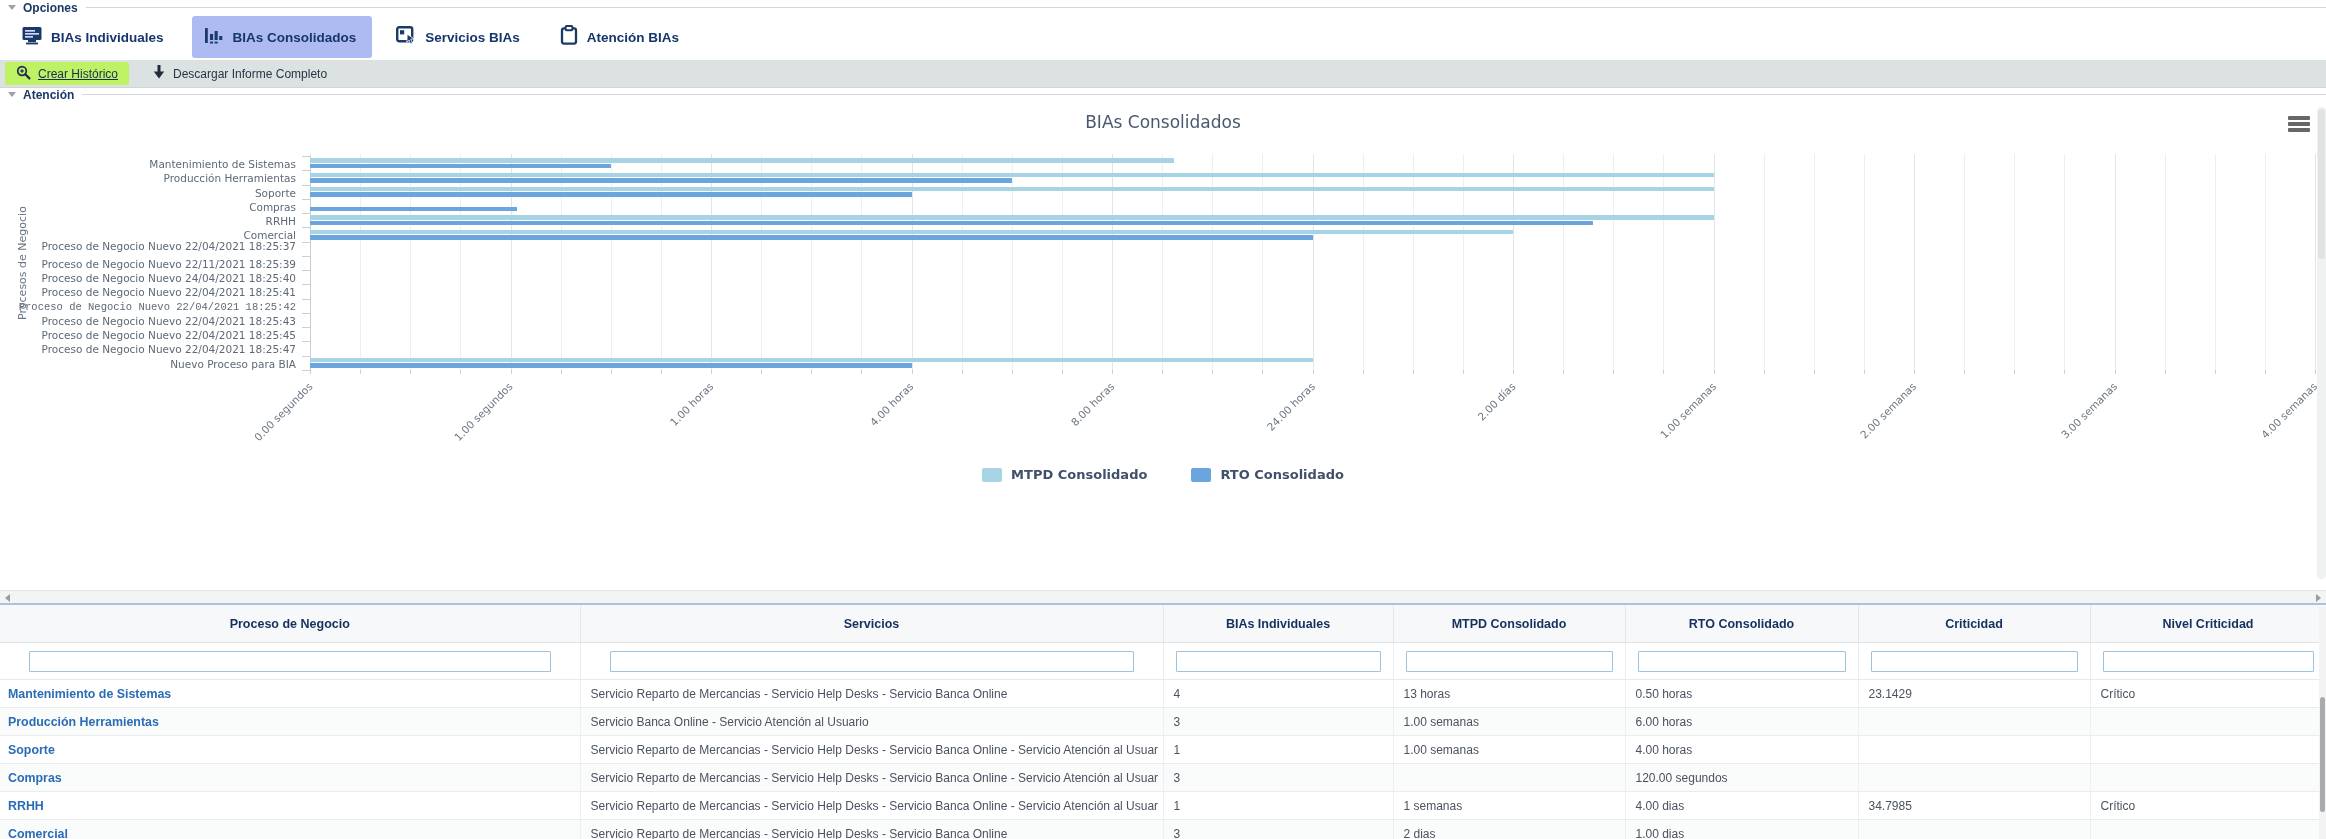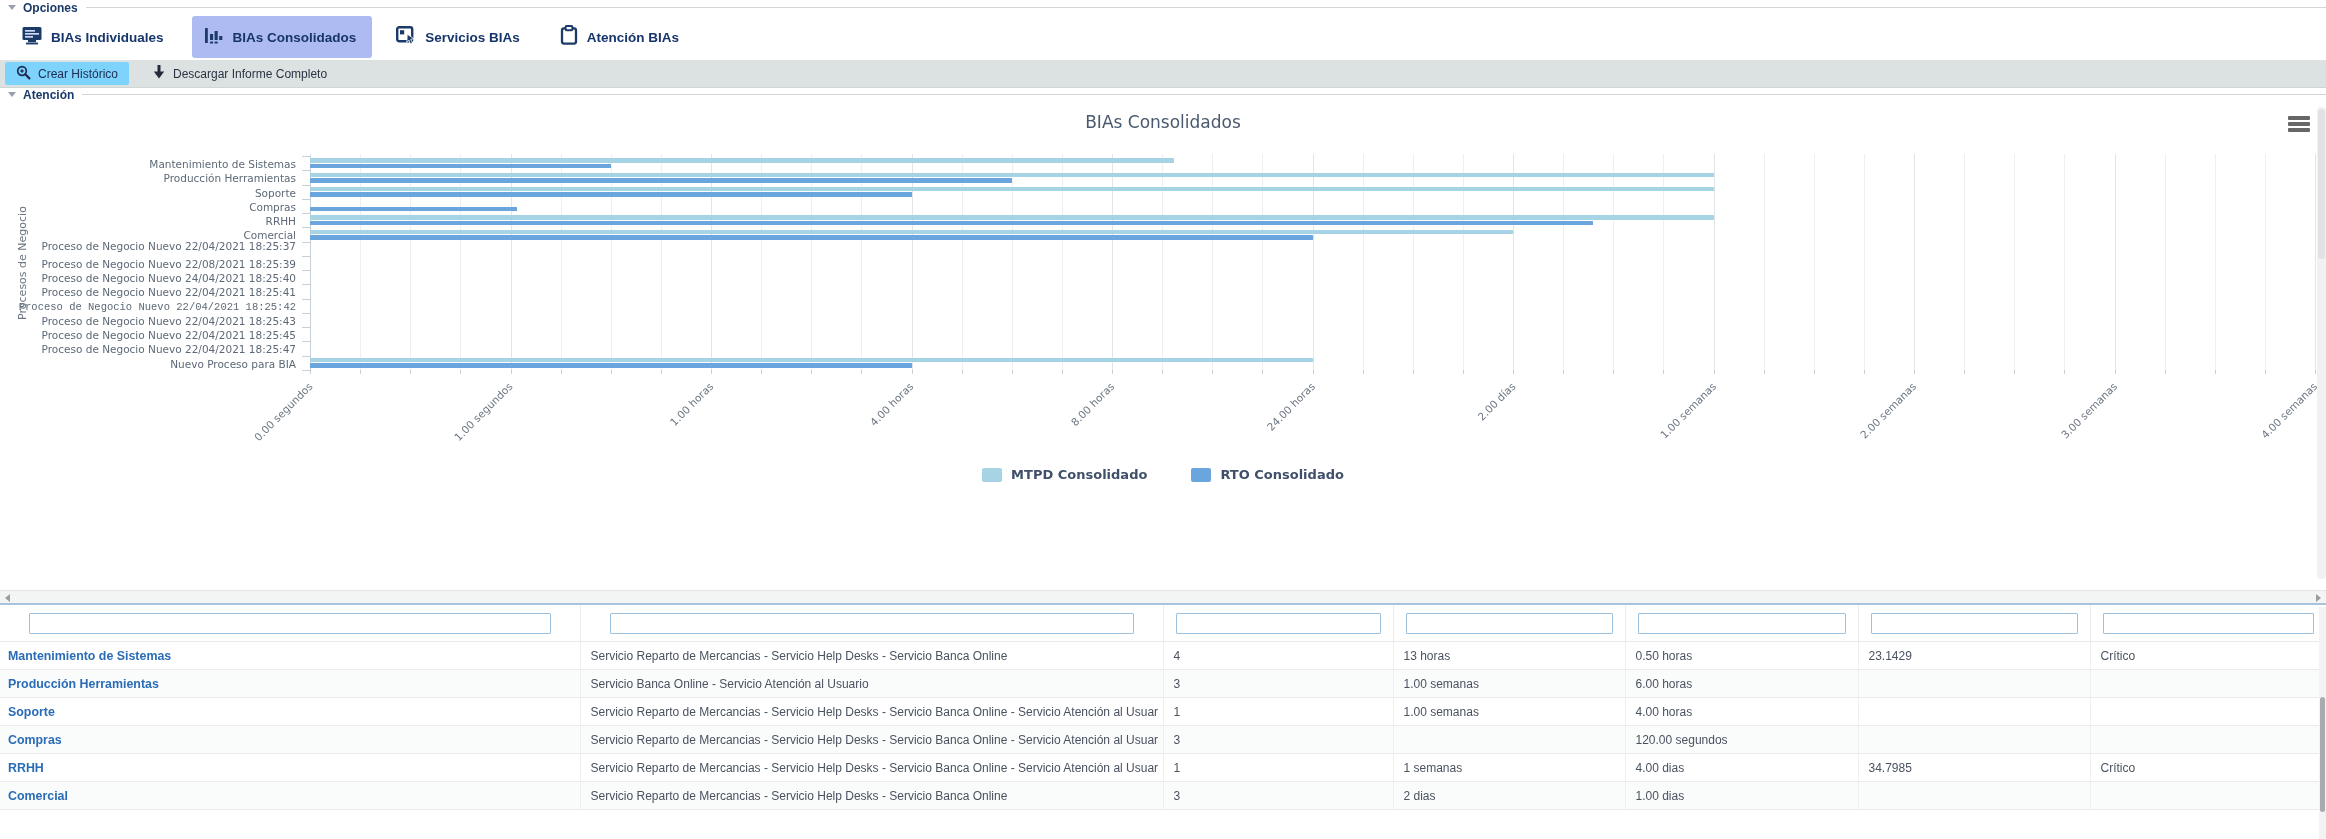--- a/index.html
+++ b/index.html
@@ -17,21 +17,21 @@
   #grafica-row{top:87px;}
   
   #tabs-row{position:absolute;top:14px;left:0;right:0;height:46px;display:flex;align-items:center;padding-left:10px;gap:12px;background:#fff;}
   .tab{display:flex;align-items:center;gap:9px;height:42px;padding:0 16px 0 12px;border-radius:3px;cursor:pointer;}
   .tab.active{background:#aebbf3;}
   .tab .tab-label{font-size:13.5px;font-weight:bold;color:#16356b;white-space:nowrap;}
   
   #toolbar-row{position:absolute;top:60px;left:0;right:0;height:27px;background:#dce2e2;display:flex;align-items:center;border-bottom:1px solid #cfd6d6;}
   .tb-btn{display:flex;align-items:center;gap:7px;height:23px;margin-left:5px;padding:0 11px;border-radius:2px;cursor:pointer;
     font-size:12px;color:#1d2b50;white-space:nowrap;}
-  .tb-btn.primary{background:#7dd3fc;}
+  .tb-btn.primary{background:#bef264;text-decoration:underline;}
   .tb-btn.plain{background:transparent;margin-left:12px;color:#2a3442;}
   
   #chart-region{position:absolute;top:101px;left:0;right:0;height:489px;background:#fff;overflow:hidden;font-family:"DejaVu Sans",sans-serif;}
   #chart-title{position:absolute;top:11px;left:0;width:100%;text-align:center;font-size:17px;color:#4a5a6e;}
   #chart-menu{position:absolute;top:15px;right:16px;width:22px;height:16px;cursor:pointer;display:flex;flex-direction:column;justify-content:space-between;}
   #chart-menu span{display:block;height:3.6px;background:#676767;border-radius:1px;}
   #chart-canvas{position:absolute;inset:0;overflow:hidden;}
   .gridline{position:absolute;width:1px;}
   .bar{position:absolute;border-radius:0.5px;}
   .ycat{position:absolute;left:0;width:296px;text-align:right;font-size:10.5px;color:#5d6977;white-space:nowrap;}
@@ -256,21 +256,21 @@
       <div class="axis-tick" style="left: 302px; top: 240.25px; width: 8px; height: 1px;"></div>
       <div class="axis-tick" style="left: 302px; top: 254.5px; width: 8px; height: 1px;"></div>
       <div class="axis-tick" style="left: 302px; top: 268.75px; width: 8px; height: 1px;"></div>
       <div class="ycat" style="top: 56px; line-height: 14.25px;">Mantenimiento de Sistemas</div>
       <div class="ycat" style="top: 70.25px; line-height: 14.25px;">Producción Herramientas</div>
       <div class="ycat" style="top: 84.5px; line-height: 14.25px;">Soporte</div>
       <div class="ycat" style="top: 98.75px; line-height: 14.25px;">Compras</div>
       <div class="ycat" style="top: 113px; line-height: 14.25px;">RRHH</div>
       <div class="ycat" style="top: 127.25px; line-height: 14.25px;">Comercial</div>
       <div class="ycat" style="top: 138px; line-height: 14.25px;">Proceso de Negocio Nuevo 22/04/2021 18:25:37</div>
-      <div class="ycat" style="top: 155.75px; line-height: 14.25px;">Proceso de Negocio Nuevo 22/08/2021 18:25:39</div>
+      <div class="ycat" style="top: 155.75px; line-height: 14.25px;">Proceso de Negocio Nuevo 22/11/2021 18:25:39</div>
       <div class="ycat" style="top: 170px; line-height: 14.25px;">Proceso de Negocio Nuevo 24/04/2021 18:25:40</div>
       <div class="ycat" style="top: 184.25px; line-height: 14.25px;">Proceso de Negocio Nuevo 22/04/2021 18:25:41</div>
       <div class="ycat" style="top: 198.5px; line-height: 14.25px; font-family: Liberation Mono, monospace;">Proceso de Negocio Nuevo 22/04/2021 18:25:42</div>
       <div class="ycat" style="top: 212.75px; line-height: 14.25px;">Proceso de Negocio Nuevo 22/04/2021 18:25:43</div>
       <div class="ycat" style="top: 227px; line-height: 14.25px;">Proceso de Negocio Nuevo 22/04/2021 18:25:45</div>
       <div class="ycat" style="top: 241.25px; line-height: 14.25px;">Proceso de Negocio Nuevo 22/04/2021 18:25:47</div>
       <div class="ycat" style="top: 255.5px; line-height: 14.25px;">Nuevo Proceso para BIA</div>
       <div id="y-title" style="top: 161.875px;">Procesos de Negocio</div>
       <div class="bar" title="Mantenimiento de Sistemas — MTPD Consolidado: 13 horas" style="left: 310px; top: 57.4px; width: 864.155px; height: 4.6px; background: rgb(167, 212, 228);"></div>
       <div class="bar" title="Producción Herramientas — MTPD Consolidado: 1.00 semanas" style="left: 310px; top: 71.65px; width: 1403.5px; height: 4.6px; background: rgb(167, 212, 228);"></div>
@@ -322,20 +322,29 @@
       <colgroup>
         <col style="width: 580px;">
         <col style="width: 583px;">
         <col style="width: 230px;">
         <col style="width: 232px;">
         <col style="width: 233px;">
         <col style="width: 232px;">
         <col style="width: 236px;">
       </colgroup>
       <thead>
+        <tr>
+          <th>Proceso de Negocio</th>
+          <th>Servicios</th>
+          <th>BIAs Individuales</th>
+          <th>MTPD Consolidado</th>
+          <th>RTO Consolidado</th>
+          <th>Criticidad</th>
+          <th>Nivel Criticidad</th>
+        </tr>
         <tr class="filter-row">
           <td><input class="filter" type="text" style="width: calc(100% - 56px);"></td>
           <td><input class="filter" type="text" style="width: calc(100% - 56px);"></td>
           <td><input class="filter" type="text" style="width: calc(100% - 22px);"></td>
           <td><input class="filter" type="text" style="width: calc(100% - 22px);"></td>
           <td><input class="filter" type="text" style="width: calc(100% - 22px);"></td>
           <td><input class="filter" type="text" style="width: calc(100% - 22px);"></td>
           <td><input class="filter" type="text" style="width: calc(100% - 22px);"></td>
         </tr>
       </thead>

